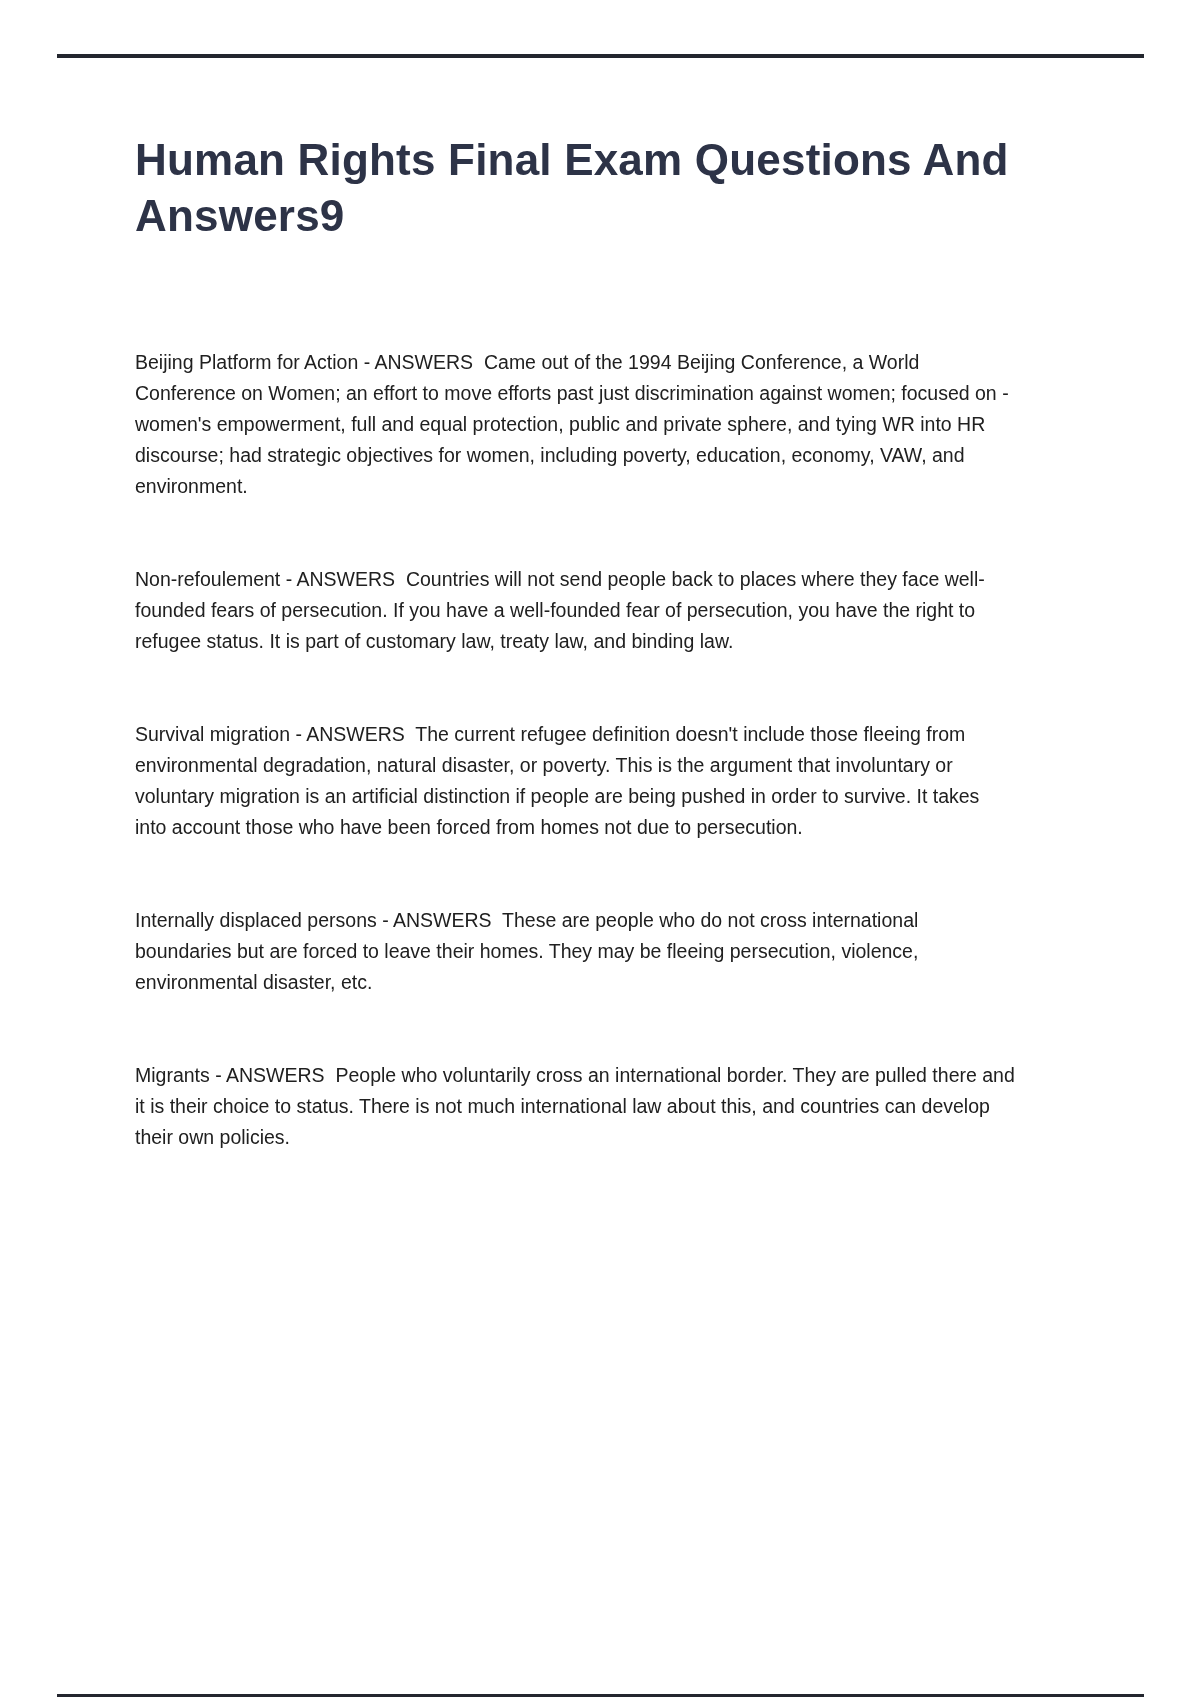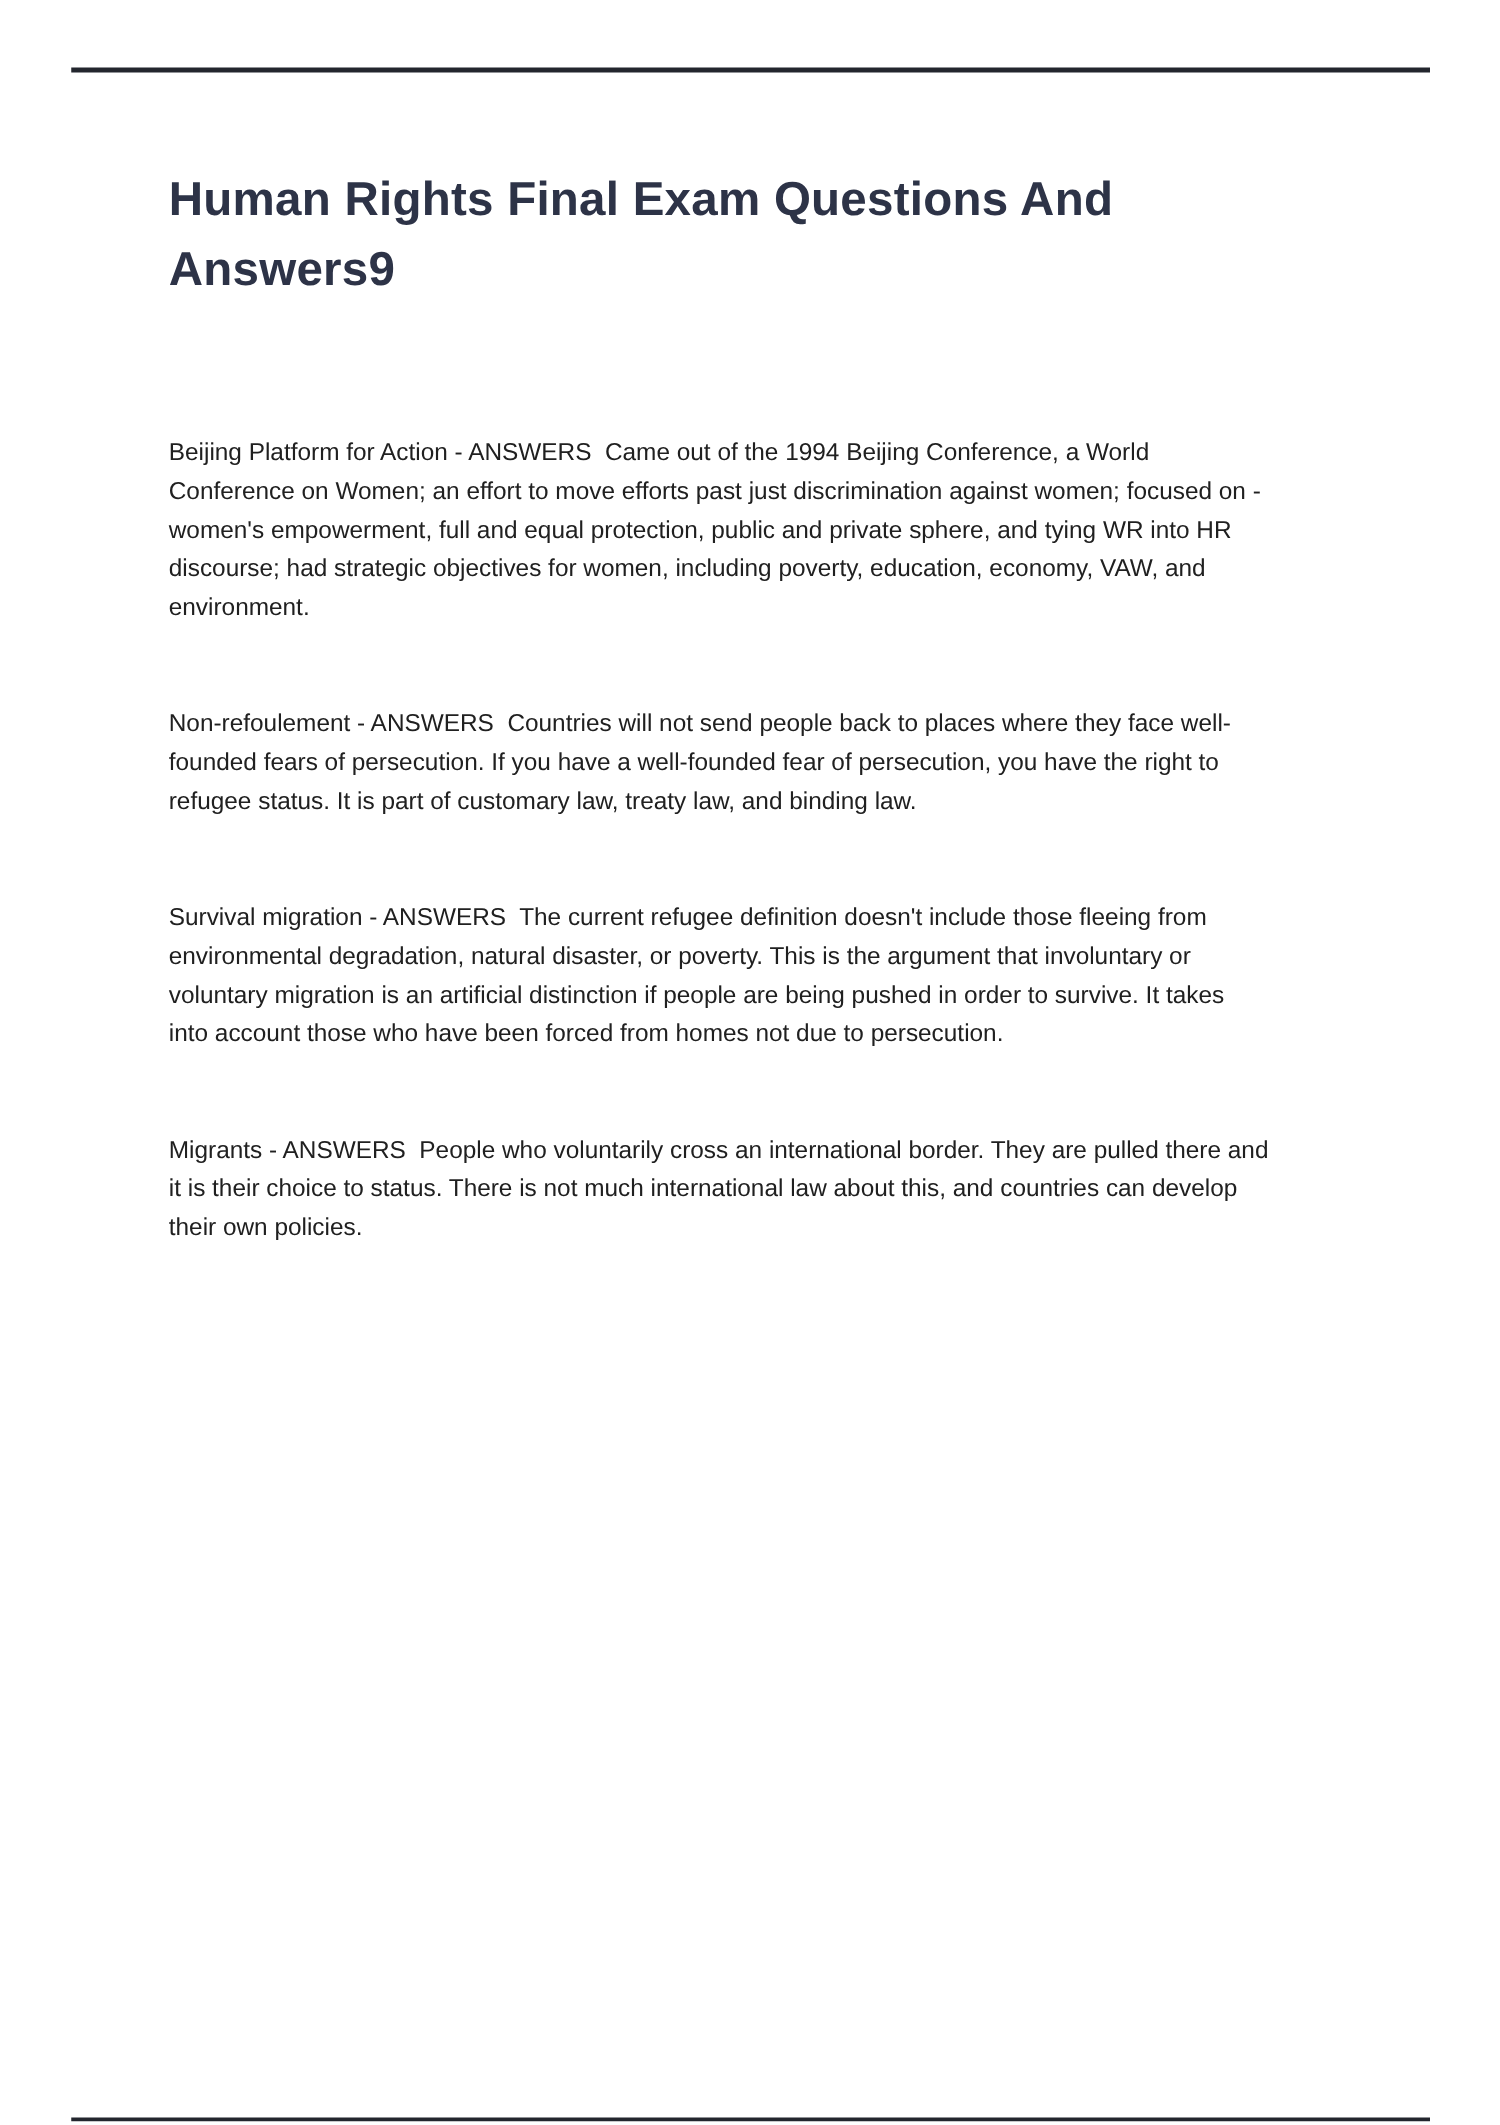--- a/index.html
+++ b/index.html
@@ -28,21 +28,21 @@
   .rule.bottom {
     top: 1694px;
     height: 3px;
   }
   .title {
     position: absolute;
     left: 135px;
     top: 132px;
     width: 900px;
     margin: 0;
-    font-size: 38px;
+    font-size: 44px;
     line-height: 56px;
     font-weight: bold;
     letter-spacing: 0.2px;
     color: var(--title, #2d3347);
   }
   .content {
     position: absolute;
     left: 135px;
     top: 329px;
     width: 880px;
@@ -62,18 +62,19 @@
 <div class="page">
 
   <div class="rule top"></div>
 
   <h1 class="title">Human Rights Final Exam Questions And Answers9</h1>
 
   <div class="content">
     <p>Beijing Platform for Action - ANSWERS  Came out of the 1994 Beijing Conference, a World Conference on Women; an effort to move efforts past just discrimination against women; focused on - women's empowerment, full and equal protection, public and private sphere, and tying WR into HR discourse; had strategic objectives for women, including poverty, education, economy, VAW, and environment.</p>
     <p>Non-refoulement - ANSWERS  Countries will not send people back to places where they face well-founded fears of persecution. If you have a well-founded fear of persecution, you have the right to refugee status. It is part of customary law, treaty law, and binding law.</p>
     <p>Survival migration - ANSWERS  The current refugee definition doesn't include those fleeing from environmental degradation, natural disaster, or poverty. This is the argument that involuntary or voluntary migration is an artificial distinction if people are being pushed in order to survive. It takes into account those who have been forced from homes not due to persecution.</p>
+    <p>Internally displaced persons - ANSWERS  These are people who do not cross international boundaries but are forced to leave their homes. They may be fleeing persecution, violence, environmental disaster, etc.</p>
     <p>Migrants - ANSWERS  People who voluntarily cross an international border. They are pulled there and it is their choice to status. There is not much international law about this, and countries can develop their own policies.</p>
   </div>
 
   <div class="rule bottom"></div>
 
 </div>
 
 </body></html>

